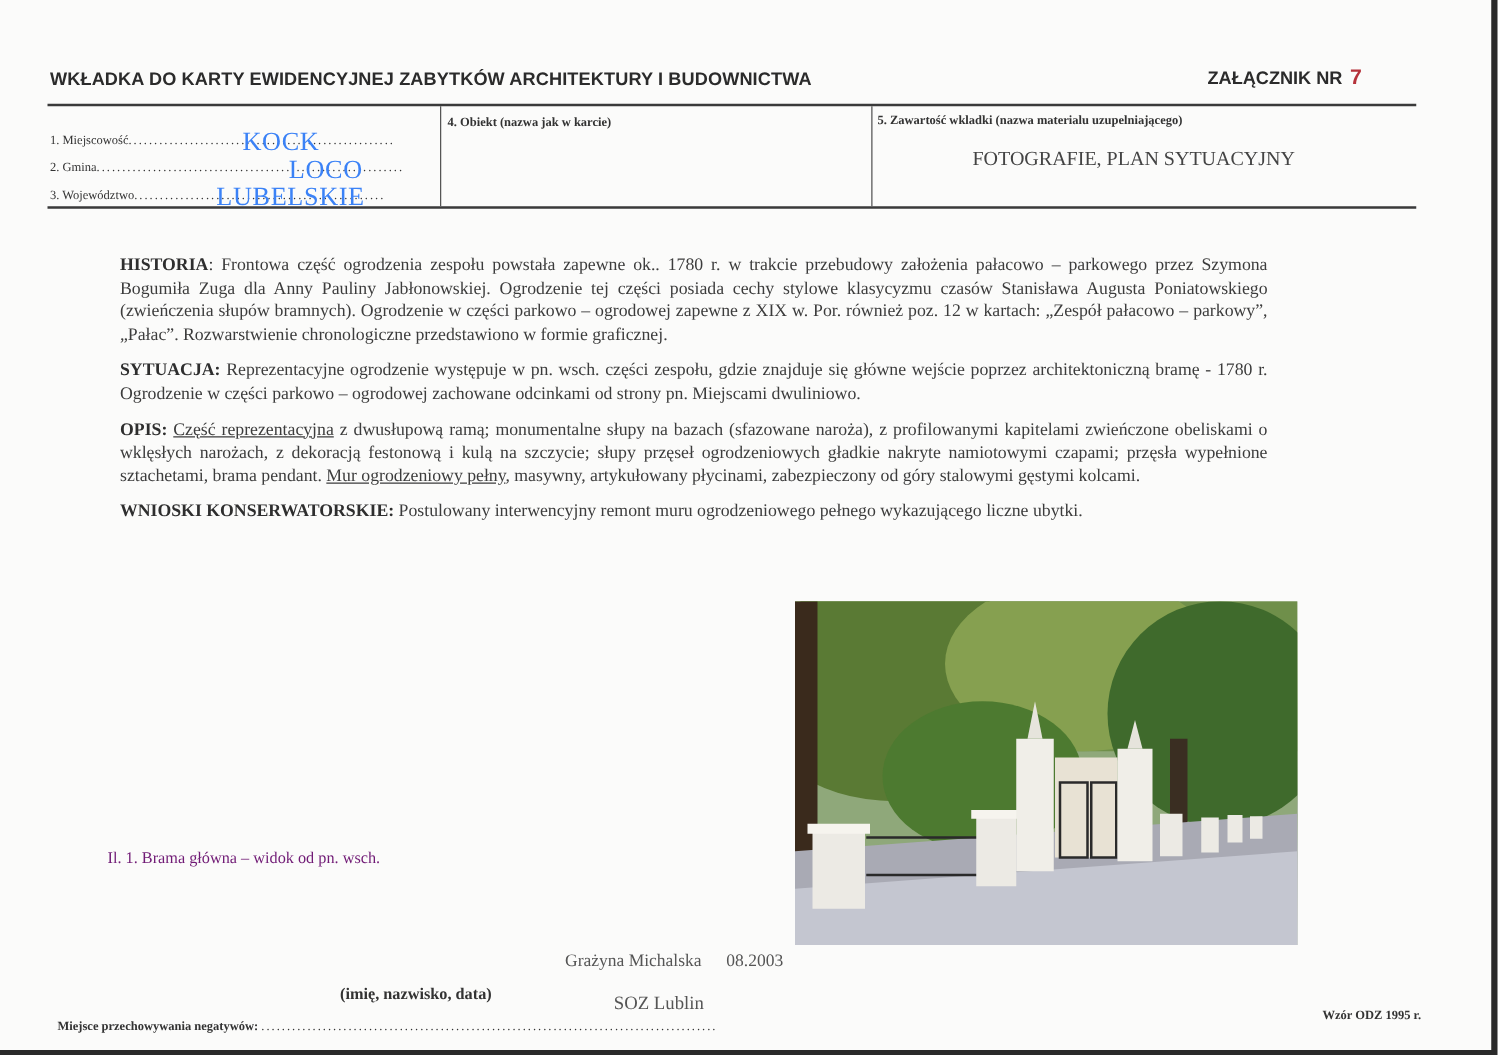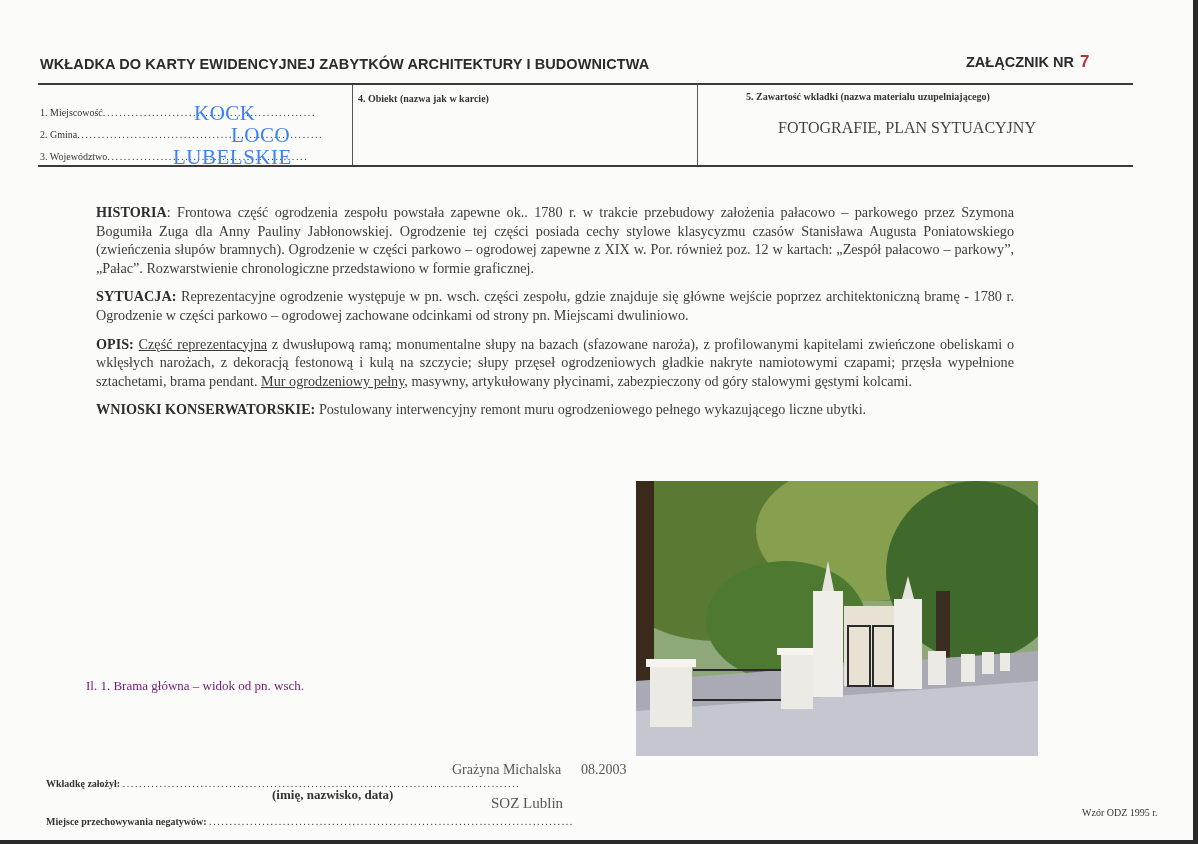--- a/index.html
+++ b/index.html
@@ -37,21 +37,21 @@
   .body-text p { margin: 10px; }
   .body-text b { color: #2e2e2e; }
   .u { text-decoration: underline; }
   .photo {
     left: 636px; top: 481px; width: 402px; height: 275px; overflow: hidden;
     background: linear-gradient(180deg, #b8c7a8 0%, #7a9a58 30%, #4e6e34 55%, #9aa0a4 75%, #c2c4cc 100%);
   }
   .caption { left: 86px; top: 678px; font-size: 13px; color: #701a75; }
   .footer-label { font-family: "Liberation Serif", serif; font-weight: bold; font-size: 10px; color: #333; white-space: nowrap; }
   .footer-val { font-size: 14px; color: #555; white-space: nowrap; }
-  .wzor { left: 1058px; top: 807px; font-size: 10px; font-weight: normal; color: #333; margin-left: 24px; }
+  .wzor { left: 1058px; top: 807px; font-size: 10px; font-weight: bold; color: #333; }
 </style>
 </head>
 <body>
 
 <div class="page">
 
   <div class="abs sans hdr-title">WKŁADKA DO KARTY EWIDENCYJNEJ ZABYTKÓW ARCHITEKTURY I BUDOWNICTWA</div>
   <div class="abs sans hdr-annex">
     <span>ZAŁĄCZNIK NR</span><span class="num">7</span>
   </div>
@@ -69,21 +69,21 @@
     <span>2. Gmina</span><span class="dots">............................................................</span>
     <span class="val" style="left:154px;margin-left:37px;">LOCO</span>
   </div>
   <div class="abs field-row" style="top:151px;">
     <span>3. Województwo</span><span class="dots">.................................................</span>
     <span class="val" style="left:133px;">LUBELSKIE</span>
   </div>
 
   <div class="abs box-label" style="left:358px; top:93px;"><b>4. Obiekt (nazwa jak w karcie)</b></div>
 
-  <div class="abs box-label" style="left:702px; top:91px;margin-left:44px;"><b>5. Zawartość wkladki (nazwa materialu uzupelniającego)</b></div>
+  <div class="abs box-label" style="left:702px; top:91px;"><b>5. Zawartość wkladki (nazwa materialu uzupelniającego)</b></div>
   <div class="abs big-val" style="left:778px; top:119px;">FOTOGRAFIE, PLAN SYTUACYJNY</div>
 
   <div class="abs body-text">
     <p><b>HISTORIA</b><span>: Frontowa część ogrodzenia zespołu powstała zapewne ok.. 1780 r. w trakcie przebudowy założenia pałacowo – parkowego przez Szymona  Bogumiła Zuga dla Anny Pauliny Jabłonowskiej. Ogrodzenie tej części posiada cechy stylowe klasycyzmu czasów Stanisława Augusta Poniatowskiego (zwieńczenia słupów bramnych). Ogrodzenie w części parkowo – ogrodowej zapewne z XIX w. Por. również poz. 12 w kartach: „Zespół pałacowo – parkowy”, „Pałac”. Rozwarstwienie chronologiczne przedstawiono w formie graficznej.</span></p>
     <p><b>SYTUACJA:</b><span> Reprezentacyjne ogrodzenie występuje w pn. wsch. części zespołu, gdzie znajduje się główne wejście poprzez architektoniczną bramę  - 1780 r. Ogrodzenie w części parkowo – ogrodowej zachowane odcinkami od strony pn. Miejscami dwuliniowo.</span></p>
     <p><b>OPIS:</b> <span class="u">Część reprezentacyjna</span><span> z dwusłupową ramą; monumentalne słupy na bazach (sfazowane naroża), z profilowanymi kapitelami zwieńczone obeliskami o wklęsłych narożach, z dekoracją festonową i kulą na szczycie; słupy przęseł ogrodzeniowych gładkie nakryte namiotowymi czapami; przęsła wypełnione sztachetami, brama pendant. </span><span class="u">Mur ogrodzeniowy pełny</span><span>, masywny, artykułowany płycinami, zabezpieczony od góry stalowymi gęstymi kolcami.</span></p>
     <p><b>WNIOSKI KONSERWATORSKIE:</b><span> Postulowany interwencyjny remont muru ogrodzeniowego pełnego wykazującego liczne ubytki.</span></p>
   </div>
 
   <div class="abs photo">
@@ -115,24 +115,20 @@
       <rect x="325" y="173" width="14" height="28" fill="#eceae4"></rect>
       <rect x="346" y="171" width="12" height="22" fill="#eceae4"></rect>
       <rect x="364" y="172" width="10" height="18" fill="#eceae4"></rect>
     </svg>
   </div>
 
   <div class="abs caption">Il. 1. Brama główna – widok od pn. wsch.</div>
 
   <div class="abs footer-val" style="left:452px; top:762px;">Grażyna Michalska</div>
   <div class="abs footer-val" style="left:581px; top:762px;">08.2003</div>
-  <div class="abs footer-label" style="left:46px; top:778px;">
-    <span>Wkładkę założył:</span>
-    <span class="dots" style="font-weight:normal;">.................................................................................................</span>
-  </div>
   <div class="abs footer-label" style="left:272px; top:787px; font-size:13px;">(imię, nazwisko, data)</div>
   <div class="abs footer-val" style="left:491px; top:795px; font-size:15px;">SOZ Lublin</div>
   <div class="abs footer-label" style="left:46px; top:816px;">
     <span>Miejsce przechowywania negatywów:</span>
     <span class="dots" style="font-weight:normal;">.........................................................................................</span>
   </div>
   <div class="abs wzor">Wzór ODZ 1995 r.</div>
 </div>
 
 </body></html>

